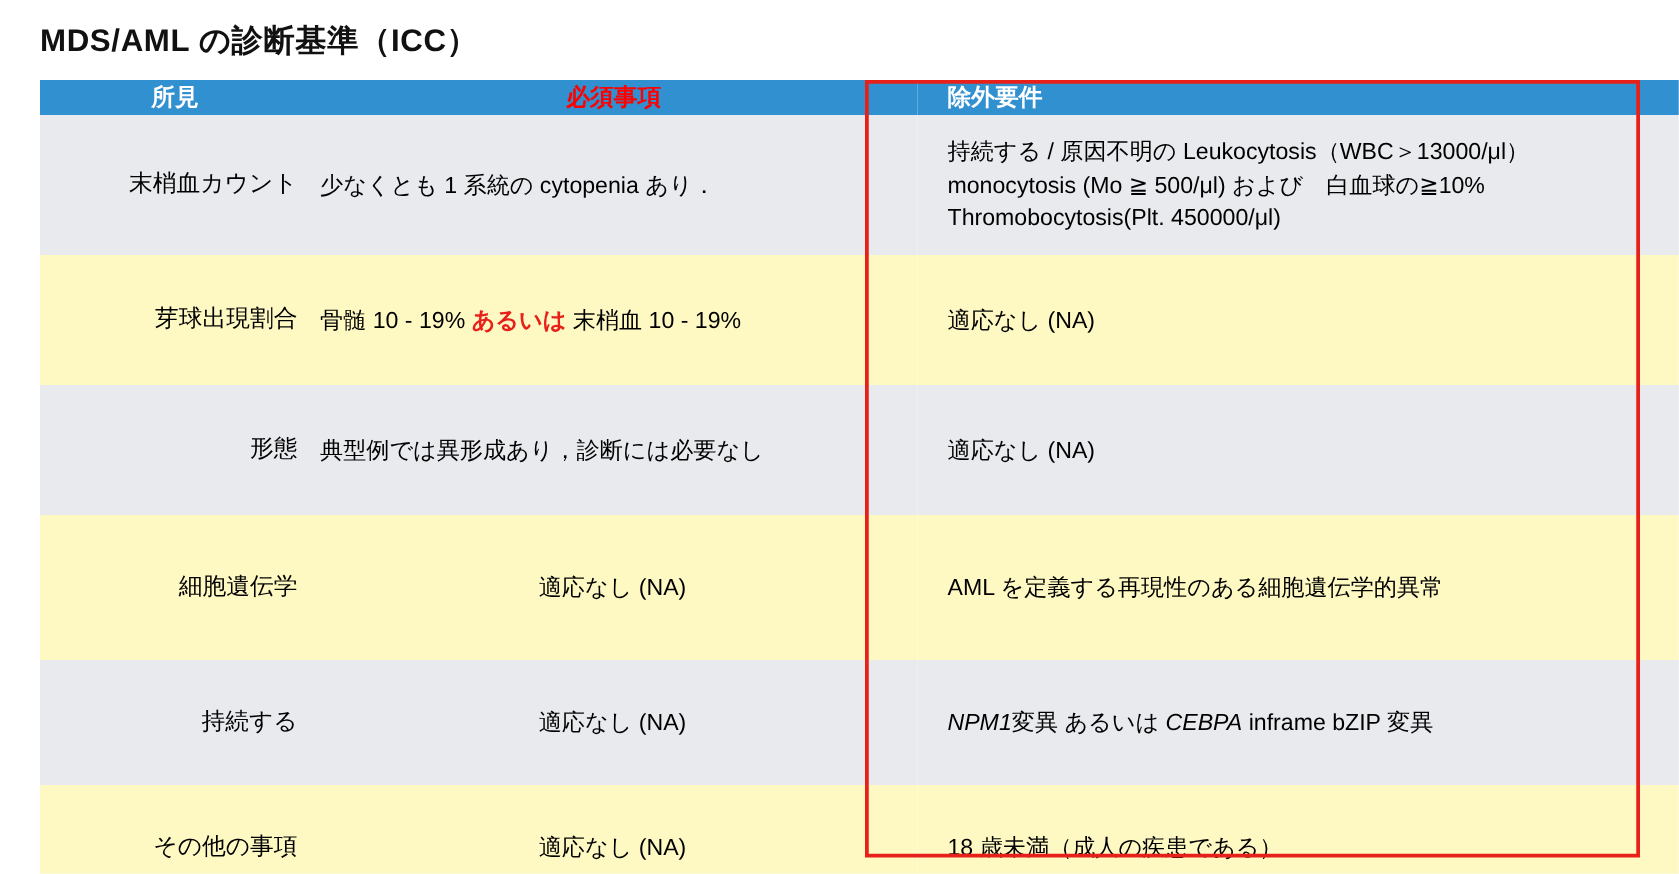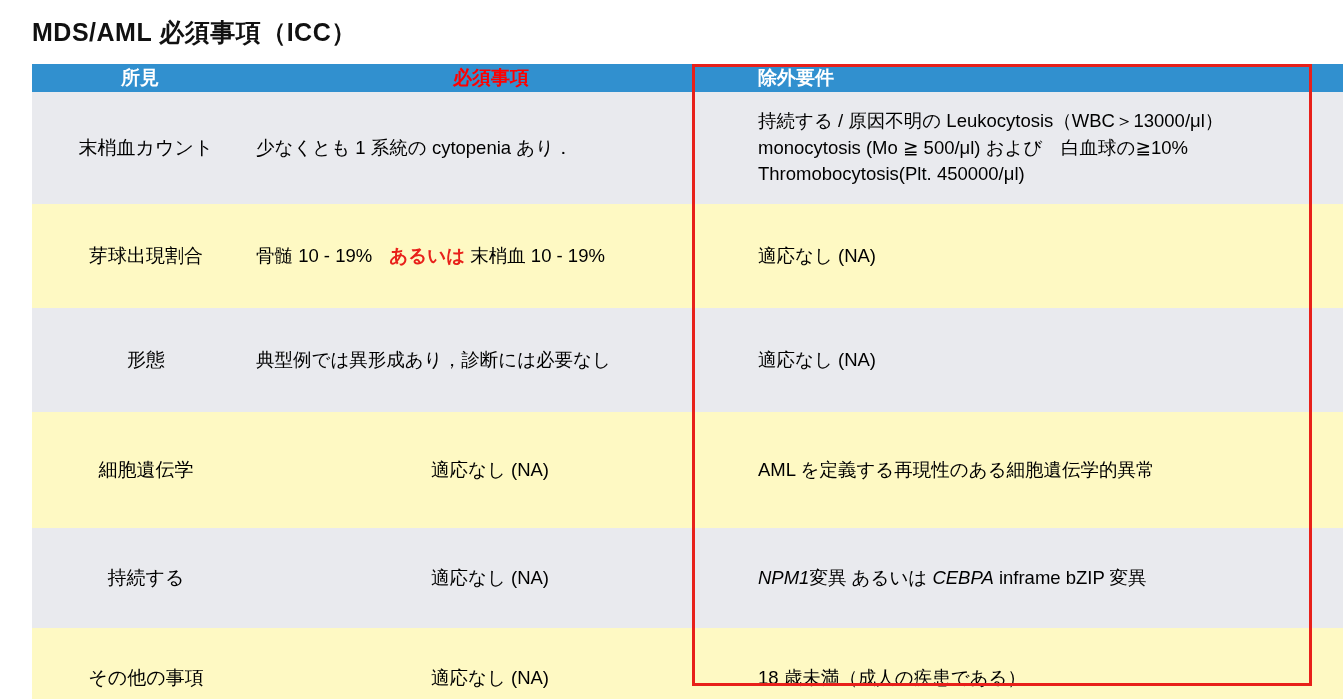--- a/index.html
+++ b/index.html
@@ -56,61 +56,61 @@
 
   tbody td {
     font-size: 18.5px;
     padding: 8px 10px;
     line-height: 1.45;
   }
   tbody tr.alt-a td { background: #e9eaee; }
   tbody tr.alt-b td { background: #fef9c3; }
 
   td.finding {
-    text-align: center;
+    text-align: right;
     padding-left: 22px;
     font-size: 19px;
   }
   td.required {
     text-align: left;
     padding-left: 8px;
   }
   td.required.centered { text-align: center; }
   td.exclusion {
     padding-left: 24px;
     text-align: left;
   }
   .row-h1 td { height: 96px; }
   .row-h2 td { height: 88px; }
   .row-h3 td { height: 88px; }
   .row-h4 td { height: 100px; }
   .row-h5 td { height: 84px; }
   .row-h6 td { height: 84px; }
 
-  .redtext { color: #e8201a; font-weight: bold; margin-left: 12px; }
+  .redtext { color: #e8201a; font-weight: bold; }
   .ital { font-style: italic; }
 
   
   .exclusion-box {
     position: absolute;
     left: 692px;
     top: 64px;
     width: 620px;
     height: 622px;
     border: 3px solid #e8201a;
     box-sizing: border-box;
     pointer-events: none;
   }
 </style>
 </head>
 <body>
 
 <div class="slide">
 
-  <div class="slide-title">MDS/AML 必須事項（ICC）</div>
+  <div class="slide-title">MDS/AML の診断基準（ICC）</div>
 
   <table class="criteria">
     <thead>
       <tr>
         <th class="col-finding">所見</th>
         <th class="col-required">必須事項</th>
         <th class="col-exclusion">除外要件</th>
       </tr>
     </thead>
     <tbody>

